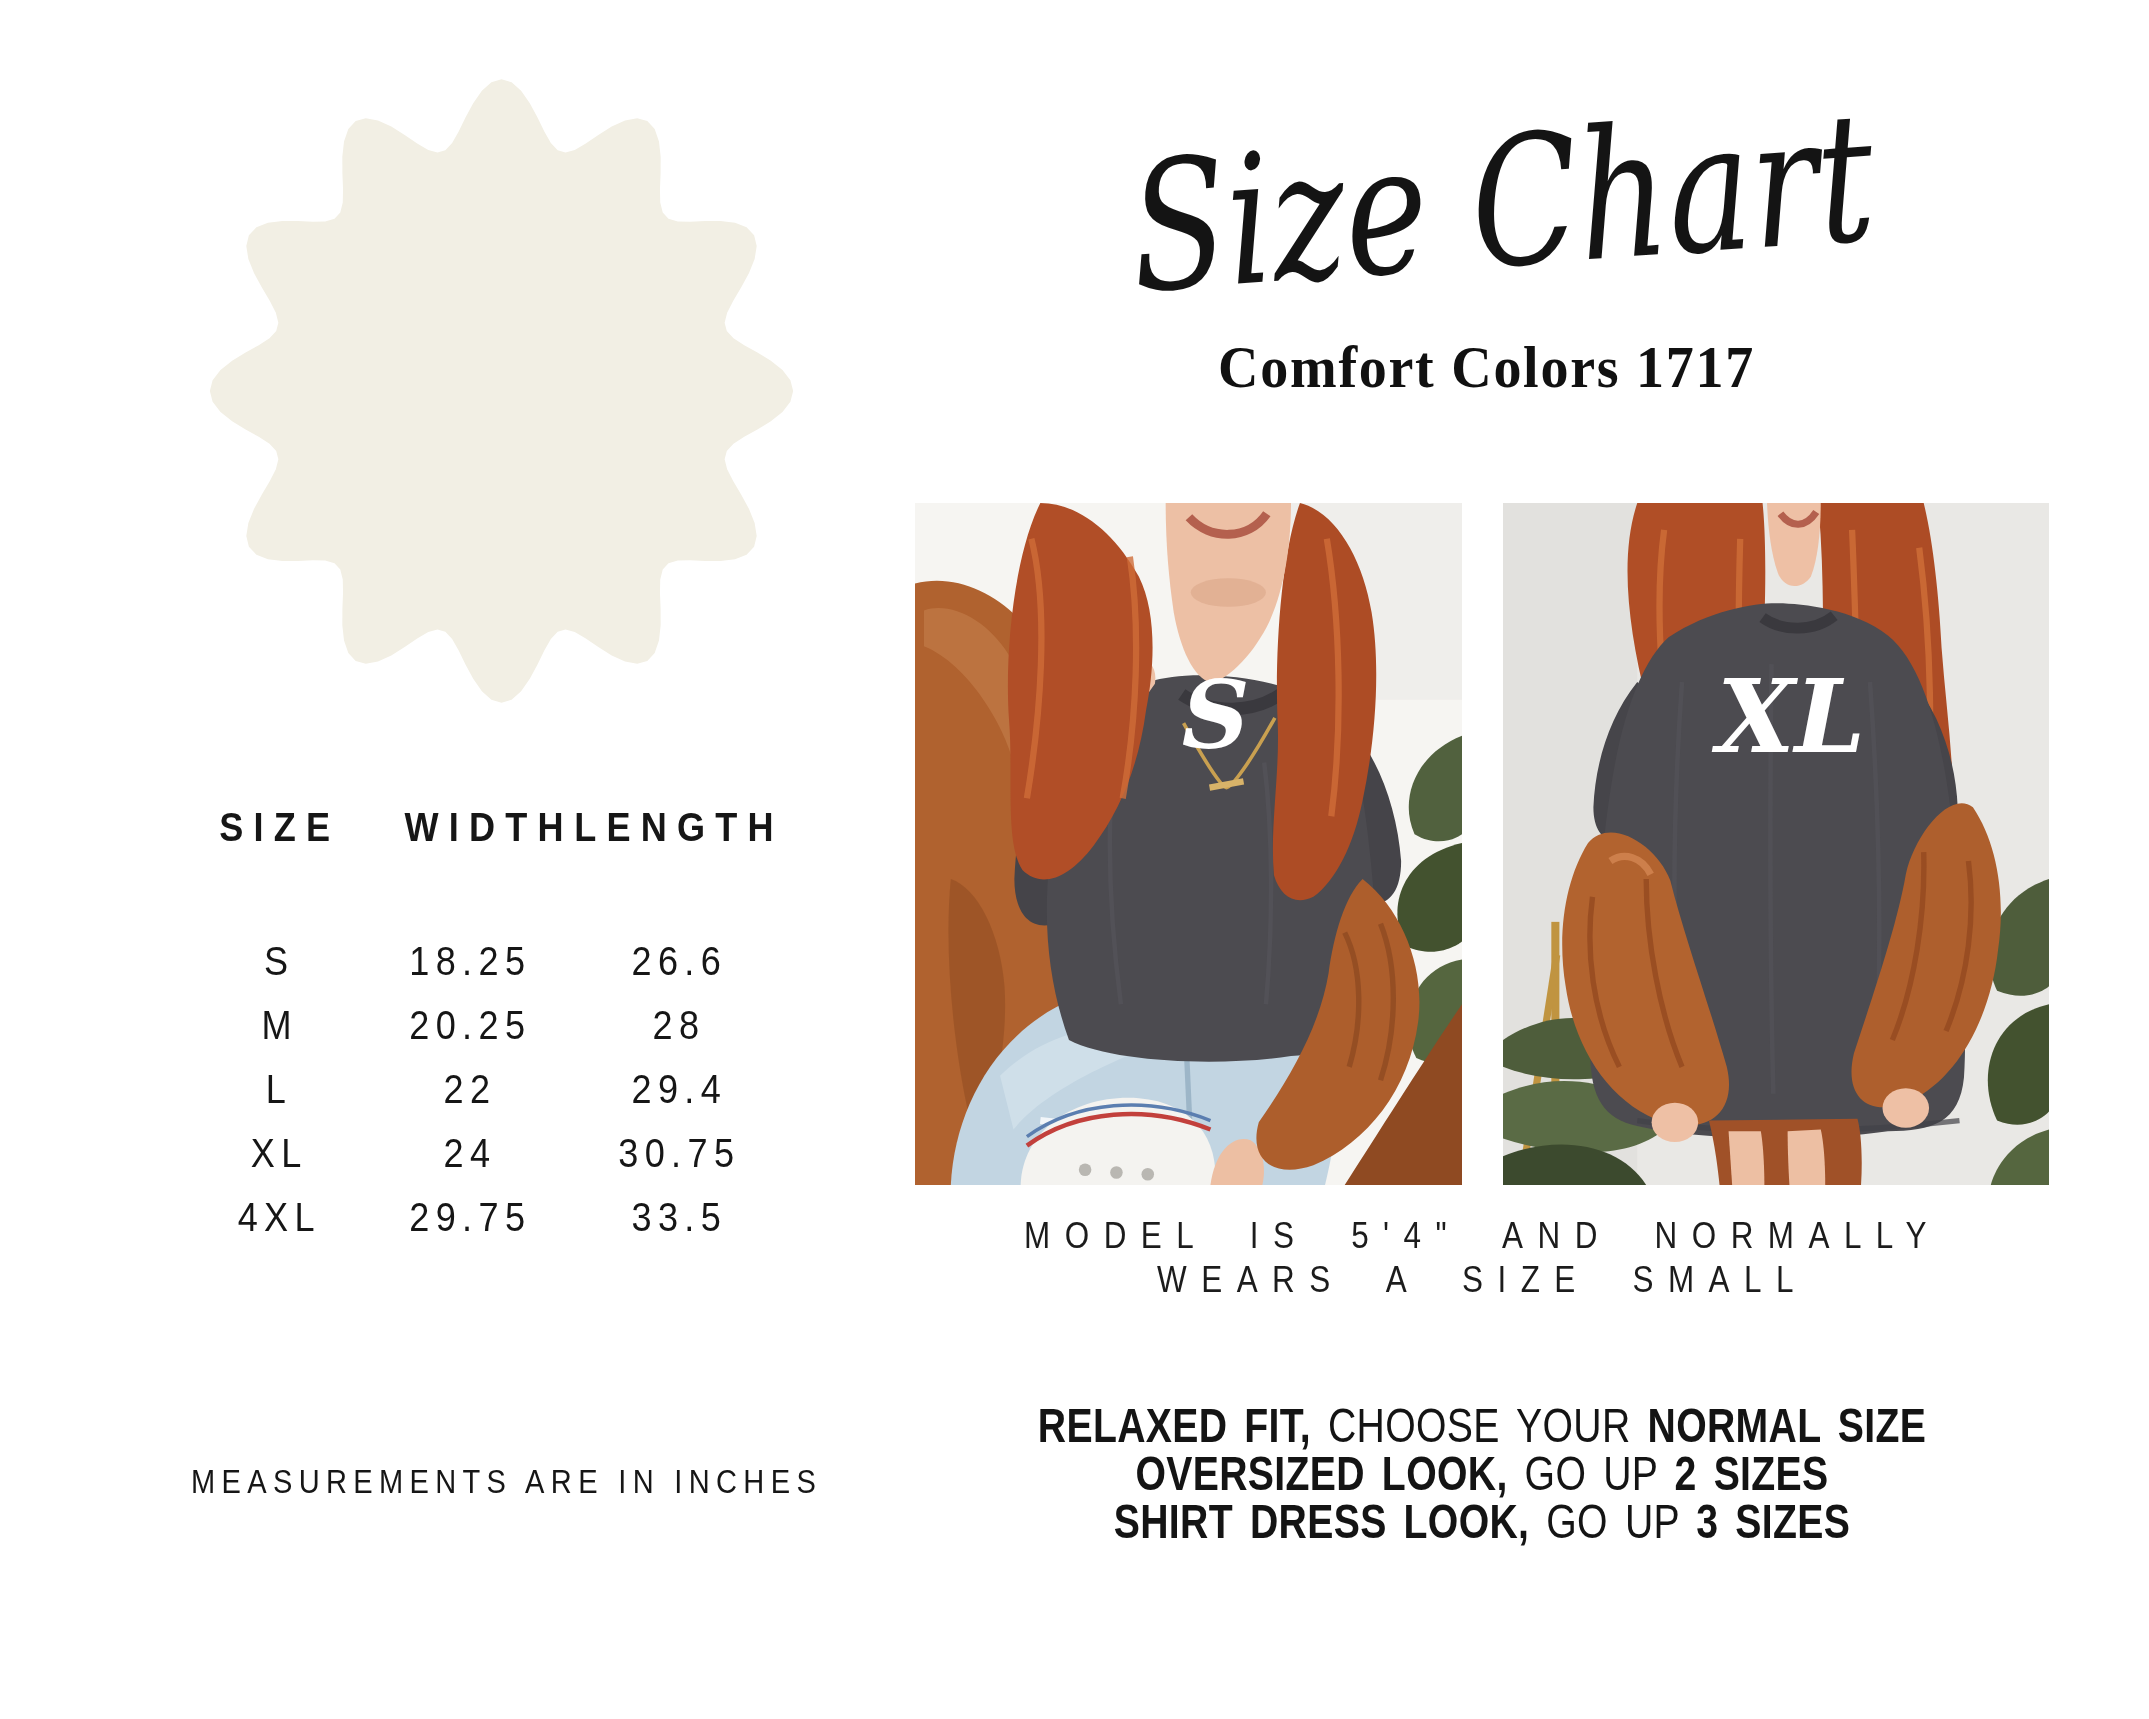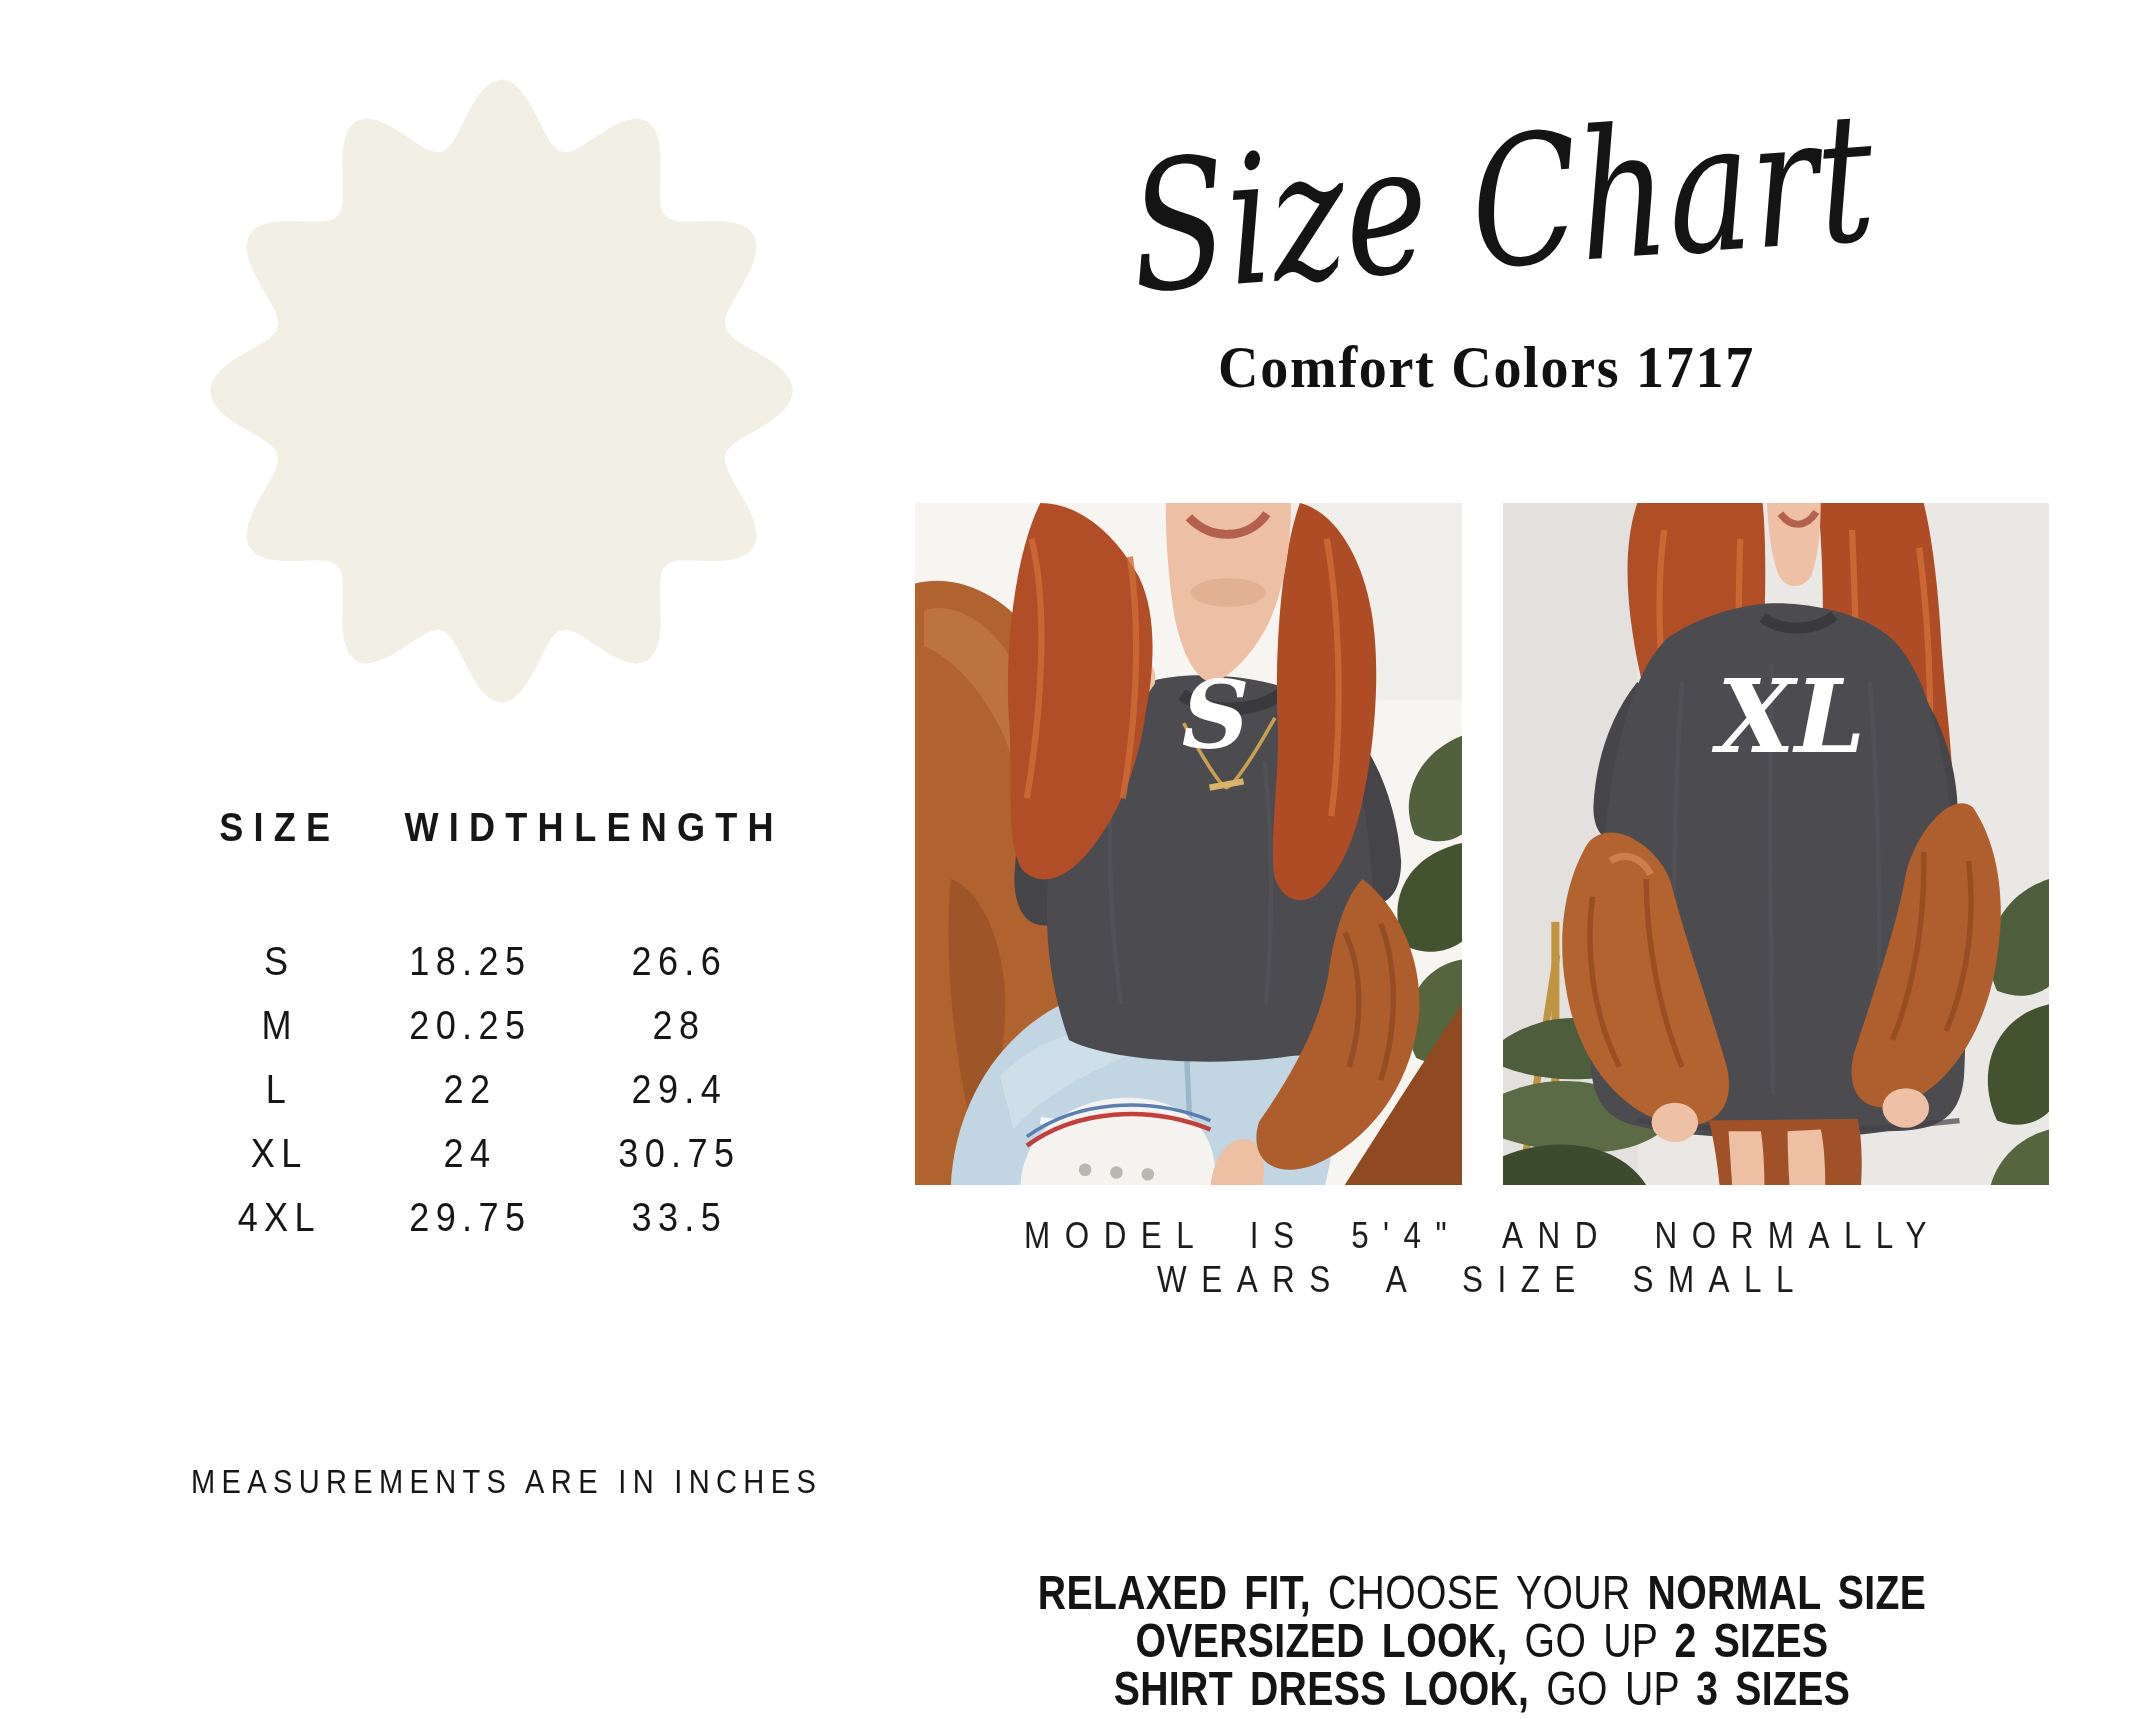--- a/index.html
+++ b/index.html
@@ -36,21 +36,21 @@
 
   .caption{position:absolute;left:927px;top:1214px;width:1111px;text-align:center;
          font-size:37px;font-weight:400;letter-spacing:17px;word-spacing:23px;line-height:44px;
          color:#1c1c1c;}
   .caption .cline{display:block;transform:scaleX(0.85);white-space:nowrap;}
 
   
   .guide-heading{position:absolute;left:1079px;top:1404px;width:806px;text-align:center;}
   .guide-heading .u{display:inline-block;font-weight:700;font-size:57px;letter-spacing:2.7px;
          border-bottom:6.3px solid #111;padding-bottom:7.2px;transform:scaleX(0.88);white-space:nowrap;}
-  .guide-lines{position:absolute;left:900px;top:1568px;width:1164px;text-align:center;}
+  .guide-lines{position:absolute;left:900px;top:1401px;width:1164px;text-align:center;}
   .guide-line{display:block;font-size:49px;line-height:48px;letter-spacing:0.4px;word-spacing:7.2px;
          white-space:nowrap;transform:scaleX(0.8);color:#141414;}
   .guide-line .b{font-weight:700;}
   .guide-line .n{font-weight:400;}
 </style>
 </head>
 <body>
 
 <div class="page">
 

